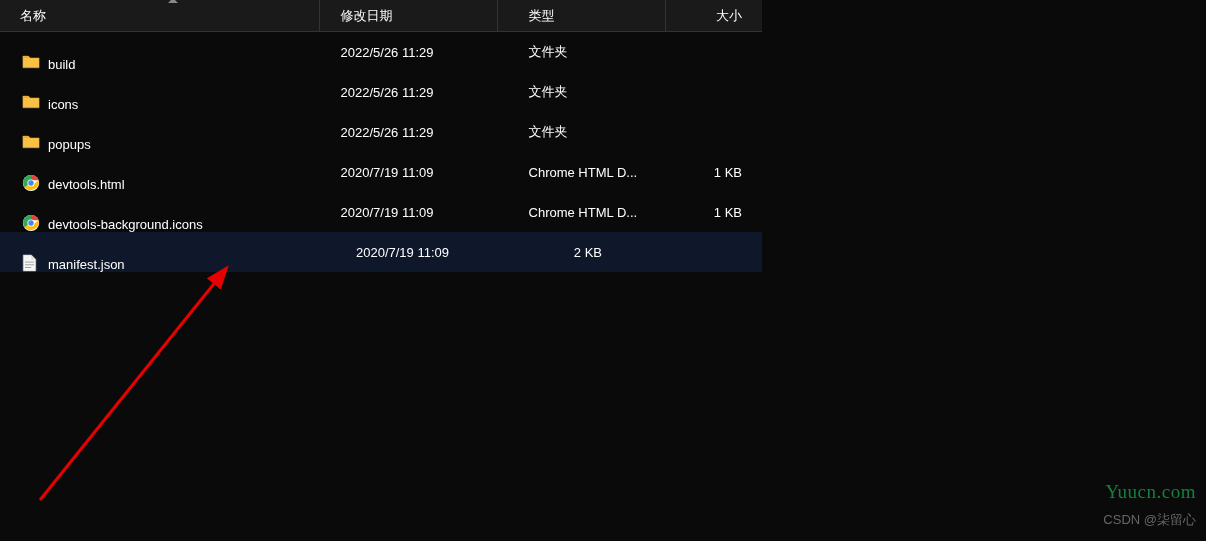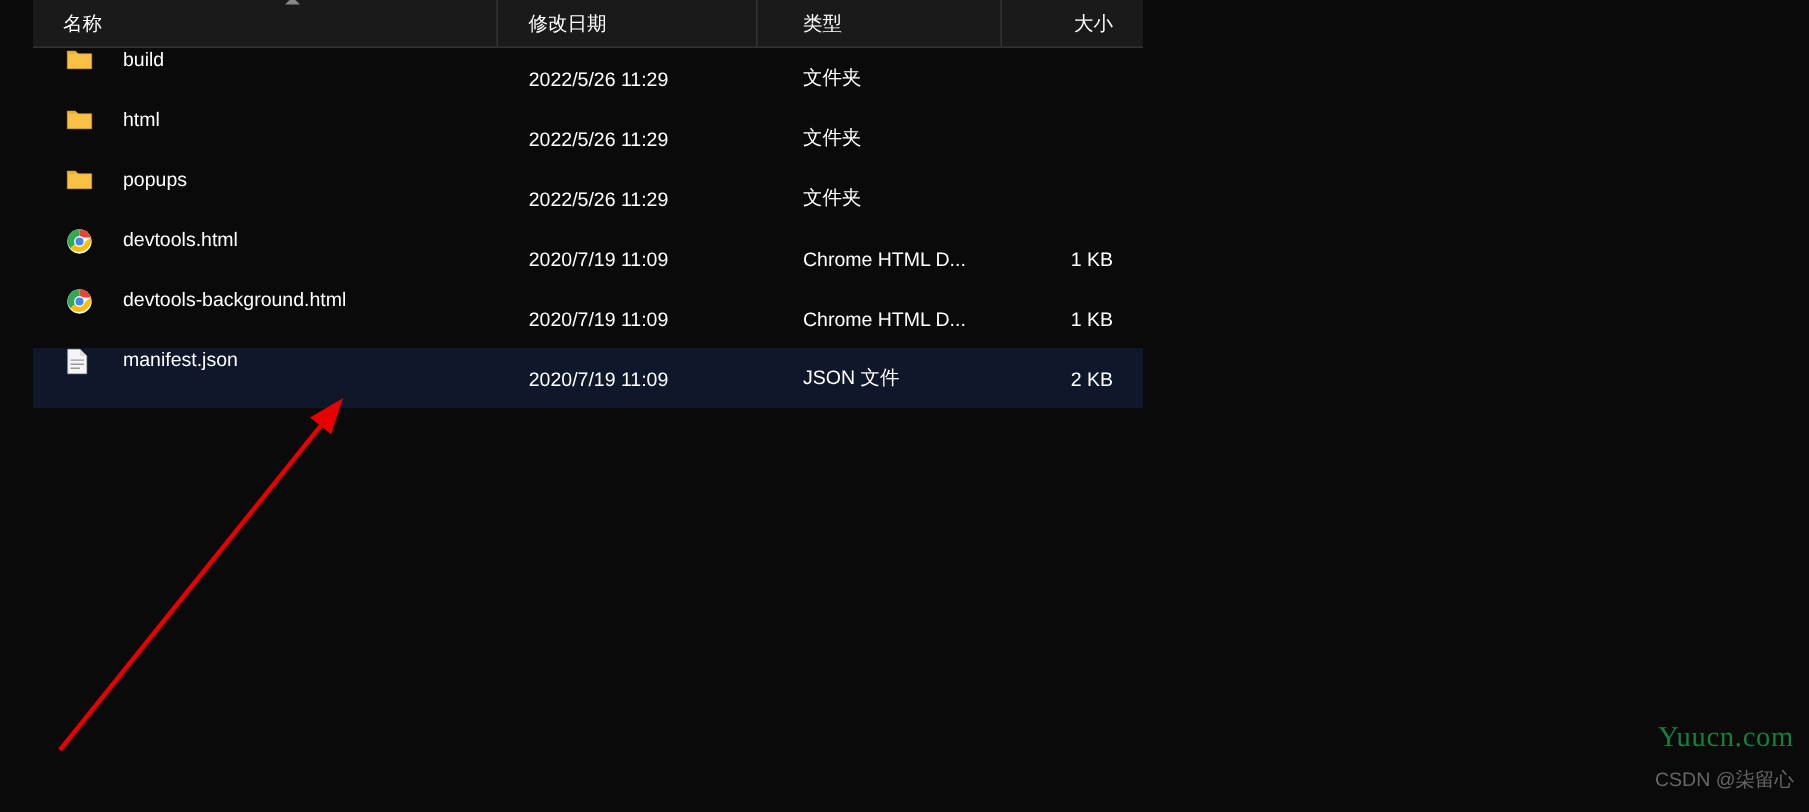--- a/index.html
+++ b/index.html
@@ -13,21 +13,20 @@
       font-size: 13px;
       color: #ffffff;
       width: 1206px;
       height: 541px;
       overflow: hidden;
       position: relative;
     }
     .file-list {
       width: 762px;
       background: #0a0a0a;
-      padding-left: 22px;
     }
     .header-row {
       display: flex;
       align-items: center;
       height: 32px;
       border-bottom: 1px solid #333;
       background: #1a1a1a;
       position: relative;
     }
     .col {
@@ -55,22 +54,22 @@
       display: flex;
       align-items: center;
       height: 40px;
       color: #fff;
     }
     .file-row.selected {
       background: #0f172a;
     }
     .file-row .col-name {
       display: flex;
-      align-items: flex-start;
-      gap: 20px;
+      align-items: flex-end;
+      gap: 8px;
       border-right: none;
       padding-left: 22px;
     }
     .file-row .col { border-right: none; }
     .icon {
       width: 18px;
       height: 18px;
       display: inline-block;
       flex-shrink: 0;
     }
@@ -128,21 +127,21 @@
         <div class="col col-date">2022/5/26 11:29</div>
         <div class="col col-type">文件夹</div>
         <div class="col col-size"></div>
       </div>
       <div class="file-row">
         <div class="col col-name">
           <span class="icon folder-icon"><svg viewBox="0 0 20 16">
               <path d="M1 2 L7 2 L9 4 L19 4 L19 15 L1 15 Z" fill="#f8c146" stroke="#d9a430" stroke-width="0.5"></path>
               <path d="M1 2 L7 2 L9 4 L1 4 Z" fill="#e8b033"></path>
             </svg></span>
-          <span>html</span>
+          <span>icons</span>
         </div>
         <div class="col col-date">2022/5/26 11:29</div>
         <div class="col col-type">文件夹</div>
         <div class="col col-size"></div>
       </div>
       <div class="file-row">
         <div class="col col-name">
           <span class="icon folder-icon"><svg viewBox="0 0 20 16">
               <path d="M1 2 L7 2 L9 4 L19 4 L19 15 L1 15 Z" fill="#f8c146" stroke="#d9a430" stroke-width="0.5"></path>
               <path d="M1 2 L7 2 L9 4 L1 4 Z" fill="#e8b033"></path>
@@ -172,39 +171,38 @@
       <div class="file-row">
         <div class="col col-name">
           <span class="icon chrome-icon"><svg viewBox="0 0 20 20">
               <circle cx="10" cy="10" r="9" fill="#fff"></circle>
               <path d="M10 1 A9 9 0 0 1 18.5 7 L10 7 Z" fill="#e94435"></path>
               <path d="M2.2 5.5 A9 9 0 0 1 10 1 L10 7 A3 3 0 0 0 7.4 11.5 L3.2 15 A9 9 0 0 1 2.2 5.5 Z" fill="#34a853"></path>
               <path d="M18.5 7 A9 9 0 0 1 3.2 15 L7.4 11.5 A3 3 0 0 0 12.6 11.5 L18.5 7 Z" fill="#fbbc05"></path>
               <circle cx="10" cy="10" r="4" fill="#fff"></circle>
               <circle cx="10" cy="10" r="3" fill="#4285f4"></circle>
             </svg></span>
-          <span>devtools-background.html</span>
+          <span>devtools-background.icons</span>
         </div>
         <div class="col col-date">2020/7/19 11:09</div>
         <div class="col col-type">Chrome HTML D...</div>
         <div class="col col-size">1 KB</div>
       </div>
       <div class="file-row selected">
         <div class="col col-name">
           <span class="icon file-icon"><svg viewBox="0 0 16 20">
               <path d="M1 1 L10 1 L15 6 L15 19 L1 19 Z" fill="#f5f5f5" stroke="#bbb" stroke-width="0.6"></path>
               <path d="M10 1 L10 6 L15 6 Z" fill="#ddd"></path>
               <line x1="3" y1="9" x2="13" y2="9" stroke="#999" stroke-width="1"></line>
               <line x1="3" y1="12" x2="13" y2="12" stroke="#999" stroke-width="1"></line>
               <line x1="3" y1="15" x2="10" y2="15" stroke="#999" stroke-width="1"></line>
             </svg></span>
           <span>manifest.json</span>
         </div>
         <div class="col col-date">2020/7/19 11:09</div>
-        <div class="col col-type">JSON 文件</div>
         <div class="col col-size">2 KB</div>
       </div>
     </div>
 </div>
 
 <svg class="arrow-annotation" viewBox="0 0 250 250">
   <defs>
     <marker id="arrowhead" markerWidth="8" markerHeight="8" refX="6" refY="3" orient="auto">
       <polygon points="0 0, 8 3, 0 6" fill="#e60000"></polygon>
     </marker>

